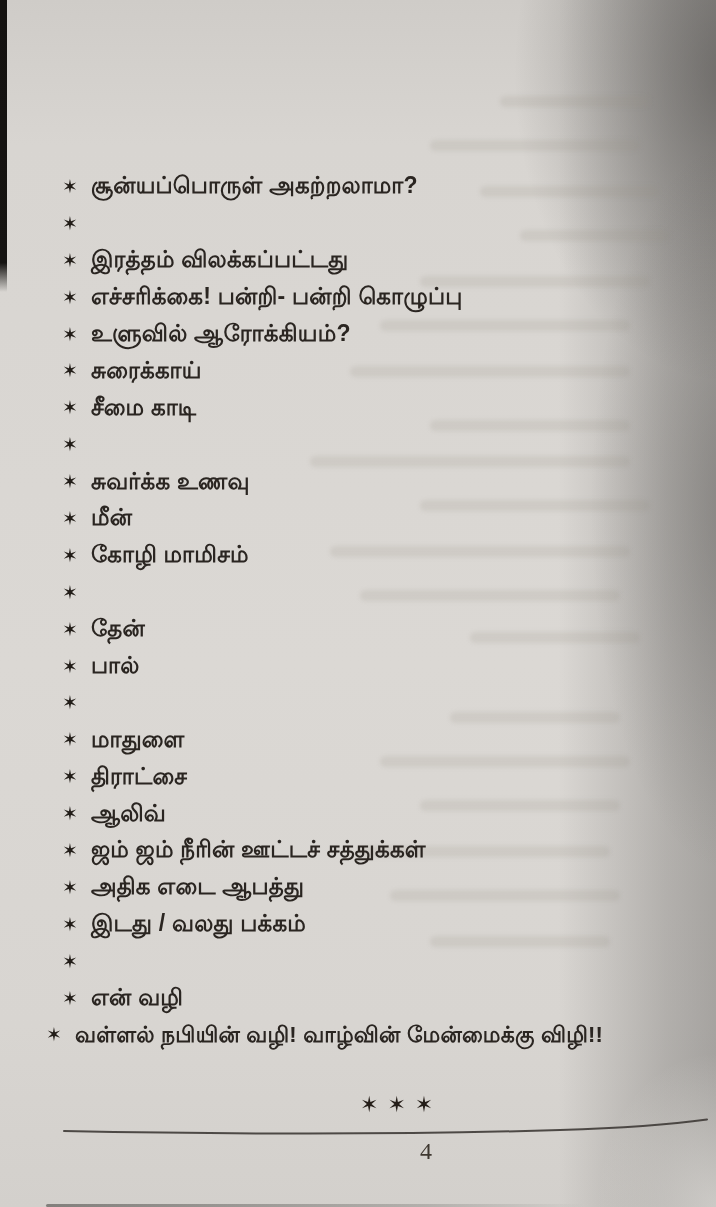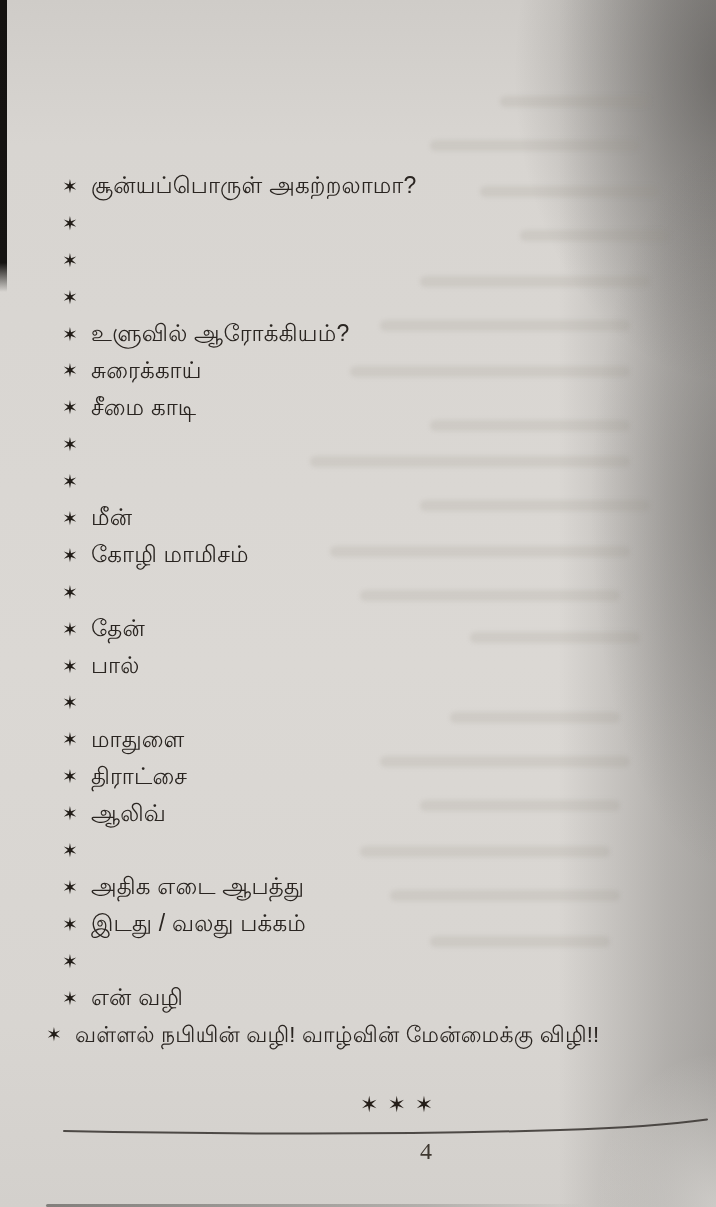--- a/index.html
+++ b/index.html
@@ -32,21 +32,21 @@
     position:absolute; left:0; top:169px; width:716px;
     margin:0; padding:0; list-style:none;
   }
   .row { height:36.9px; display:flex; align-items:center; padding-left:62px; }
   .row:last-child { padding-left:46px; }
   .star {
     display:inline-block; font-size:19px; line-height:1; margin-right:13px;
     color:#221d18; transform:translateY(-1px);
   }
   .t {
-    font-size:23px; font-weight:400; color:#2a2521; letter-spacing:0.2px;
+    font-size:23px; font-weight:700; color:#2a2521; letter-spacing:0.2px;
     white-space:nowrap;
   }
   .row:last-child .t { font-size:22px;text-align:right; }
   .footer-stars {
     position:absolute; top:1094px; left:360px; font-size:22px; line-height:1;
     letter-spacing:9px; color:#241d18; font-weight:700;
   }
   .rule-svg { position:absolute; left:0; top:1118px; }
   .page-number {
     position:absolute; top:1138px; left:420px; font-size:24px;
@@ -83,41 +83,44 @@
   <ol class="toc">
     <li class="row">
         <span class="star">✶</span>
         <span class="t">சூன்யப்பொருள் அகற்றலாமா?</span>
       </li>
     <li class="row">
         <span class="star">✶</span>
       </li>
     <li class="row">
         <span class="star">✶</span>
+        <span class="t">இரத்தம் விலக்கப்பட்டது</span>
       </li>
     <li class="row">
         <span class="star">✶</span>
+        <span class="t">எச்சரிக்கை! பன்றி- பன்றி கொழுப்பு</span>
       </li>
     <li class="row">
         <span class="star">✶</span>
         <span class="t">உளுவில் ஆரோக்கியம்?</span>
       </li>
     <li class="row">
         <span class="star">✶</span>
         <span class="t">சுரைக்காய்</span>
       </li>
     <li class="row">
         <span class="star">✶</span>
         <span class="t">சீமை காடி</span>
       </li>
     <li class="row">
         <span class="star">✶</span>
       </li>
     <li class="row">
         <span class="star">✶</span>
+        <span class="t">சுவர்க்க உணவு</span>
       </li>
     <li class="row">
         <span class="star">✶</span>
         <span class="t">மீன்</span>
       </li>
     <li class="row">
         <span class="star">✶</span>
         <span class="t">கோழி மாமிசம்</span>
       </li>
     <li class="row">
@@ -141,20 +144,21 @@
     <li class="row">
         <span class="star">✶</span>
         <span class="t">திராட்சை</span>
       </li>
     <li class="row">
         <span class="star">✶</span>
         <span class="t">ஆலிவ்</span>
       </li>
     <li class="row">
         <span class="star">✶</span>
+        <span class="t">ஜம் ஜம் நீரின் ஊட்டச் சத்துக்கள்</span>
       </li>
     <li class="row">
         <span class="star">✶</span>
         <span class="t">அதிக எடை ஆபத்து</span>
       </li>
     <li class="row">
         <span class="star">✶</span>
         <span class="t">இடது / வலது பக்கம்</span>
       </li>
     <li class="row">

